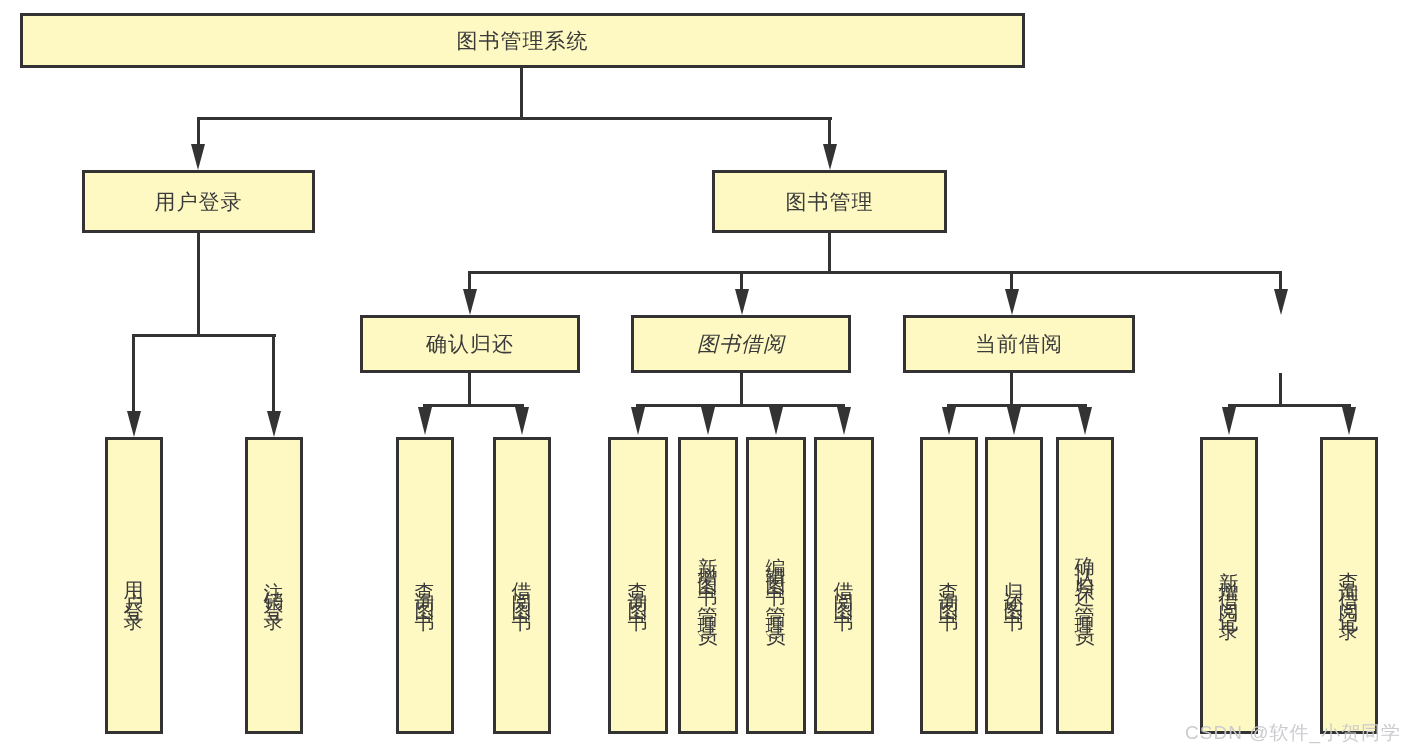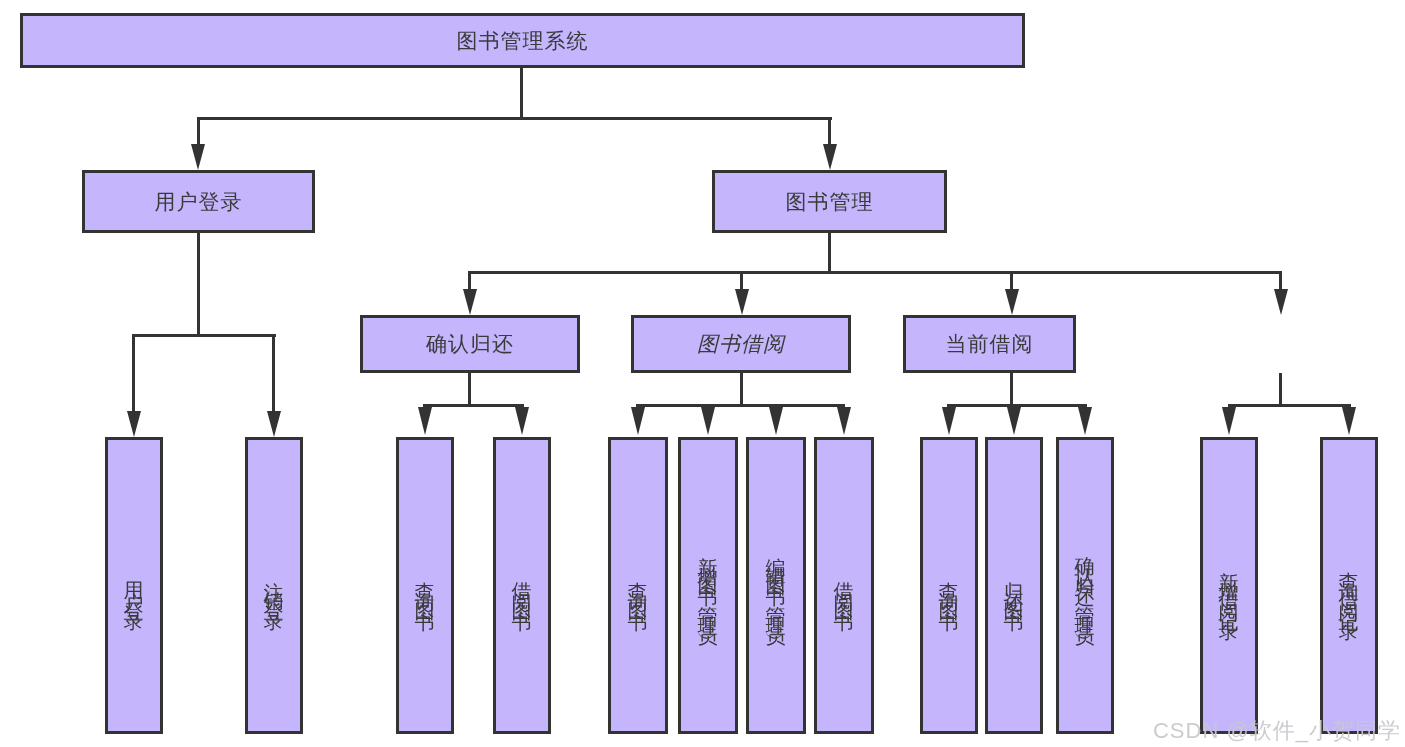--- a/index.html
+++ b/index.html
@@ -6,21 +6,21 @@
   #canvas{
     position:relative;
     width:1405px;height:747px;
     background:#ffffff;
     font-family:"Liberation Sans","DejaVu Sans",sans-serif;
     overflow:hidden;
   }
   .box{
     position:absolute;
     box-sizing:border-box;
-    background:#c4b5fd;
+    background:#fef9c3;
     border:3px solid #333333;
     color:#3a3a3a;
     display:flex;align-items:center;justify-content:center;
     text-align:center;
   }
   .hbox{font-size:21px;letter-spacing:1px;}
   .vbox{
     writing-mode:vertical-rl;
     text-orientation:mixed;
     font-size:20px;
@@ -31,21 +31,21 @@
   .arrow{
     position:absolute;width:0;height:0;
     border-left:7px solid transparent;
     border-right:7px solid transparent;
     border-top:26px solid #333333;
   }
   .arrow.tall{border-top-width:28px;}
   #watermark{
     position:absolute;
     right:4px;bottom:1px;
-    font-size:22px;
+    font-size:19px;
     color:rgba(200,200,206,0.95);
     letter-spacing:1px;
     z-index:20;
     white-space:nowrap;
   }
 </style>
 </head>
 <body>
 
 <div id="canvas">
@@ -85,21 +85,21 @@
   <div class="arrow" style="left:1005px;top:289px;"></div>
   <div class="line" style="left:1279px;top:273px;width:3px;height:20px;"></div>
   <div class="arrow" style="left:1274px;top:289px;"></div>
 
   <div class="box hbox" style="left:360px;top:315px;width:220px;height:58px;">
     <span>确认归还</span>
   </div>
   <div class="box hbox" style="left:631px;top:315px;width:220px;height:58px;font-style:italic;">
     <span>图书借阅</span>
   </div>
-  <div class="box hbox" style="left:903px;top:315px;width:173px;height:58px;">
+  <div class="box hbox" style="left:903px;top:315px;width:232px;height:58px;">
     <span>当前借阅</span>
   </div>
 
   <div class="line" style="left:468px;top:373px;width:3px;height:33px;"></div>
   <div class="line" style="left:423px;top:404px;width:101px;height:3px;"></div>
   <div class="arrow tall" style="left:418px;top:407px;"></div>
   <div class="arrow tall" style="left:515px;top:407px;"></div>
 
   <div class="line" style="left:740px;top:373px;width:3px;height:33px;"></div>
   <div class="line" style="left:636px;top:404px;width:209px;height:3px;"></div>

